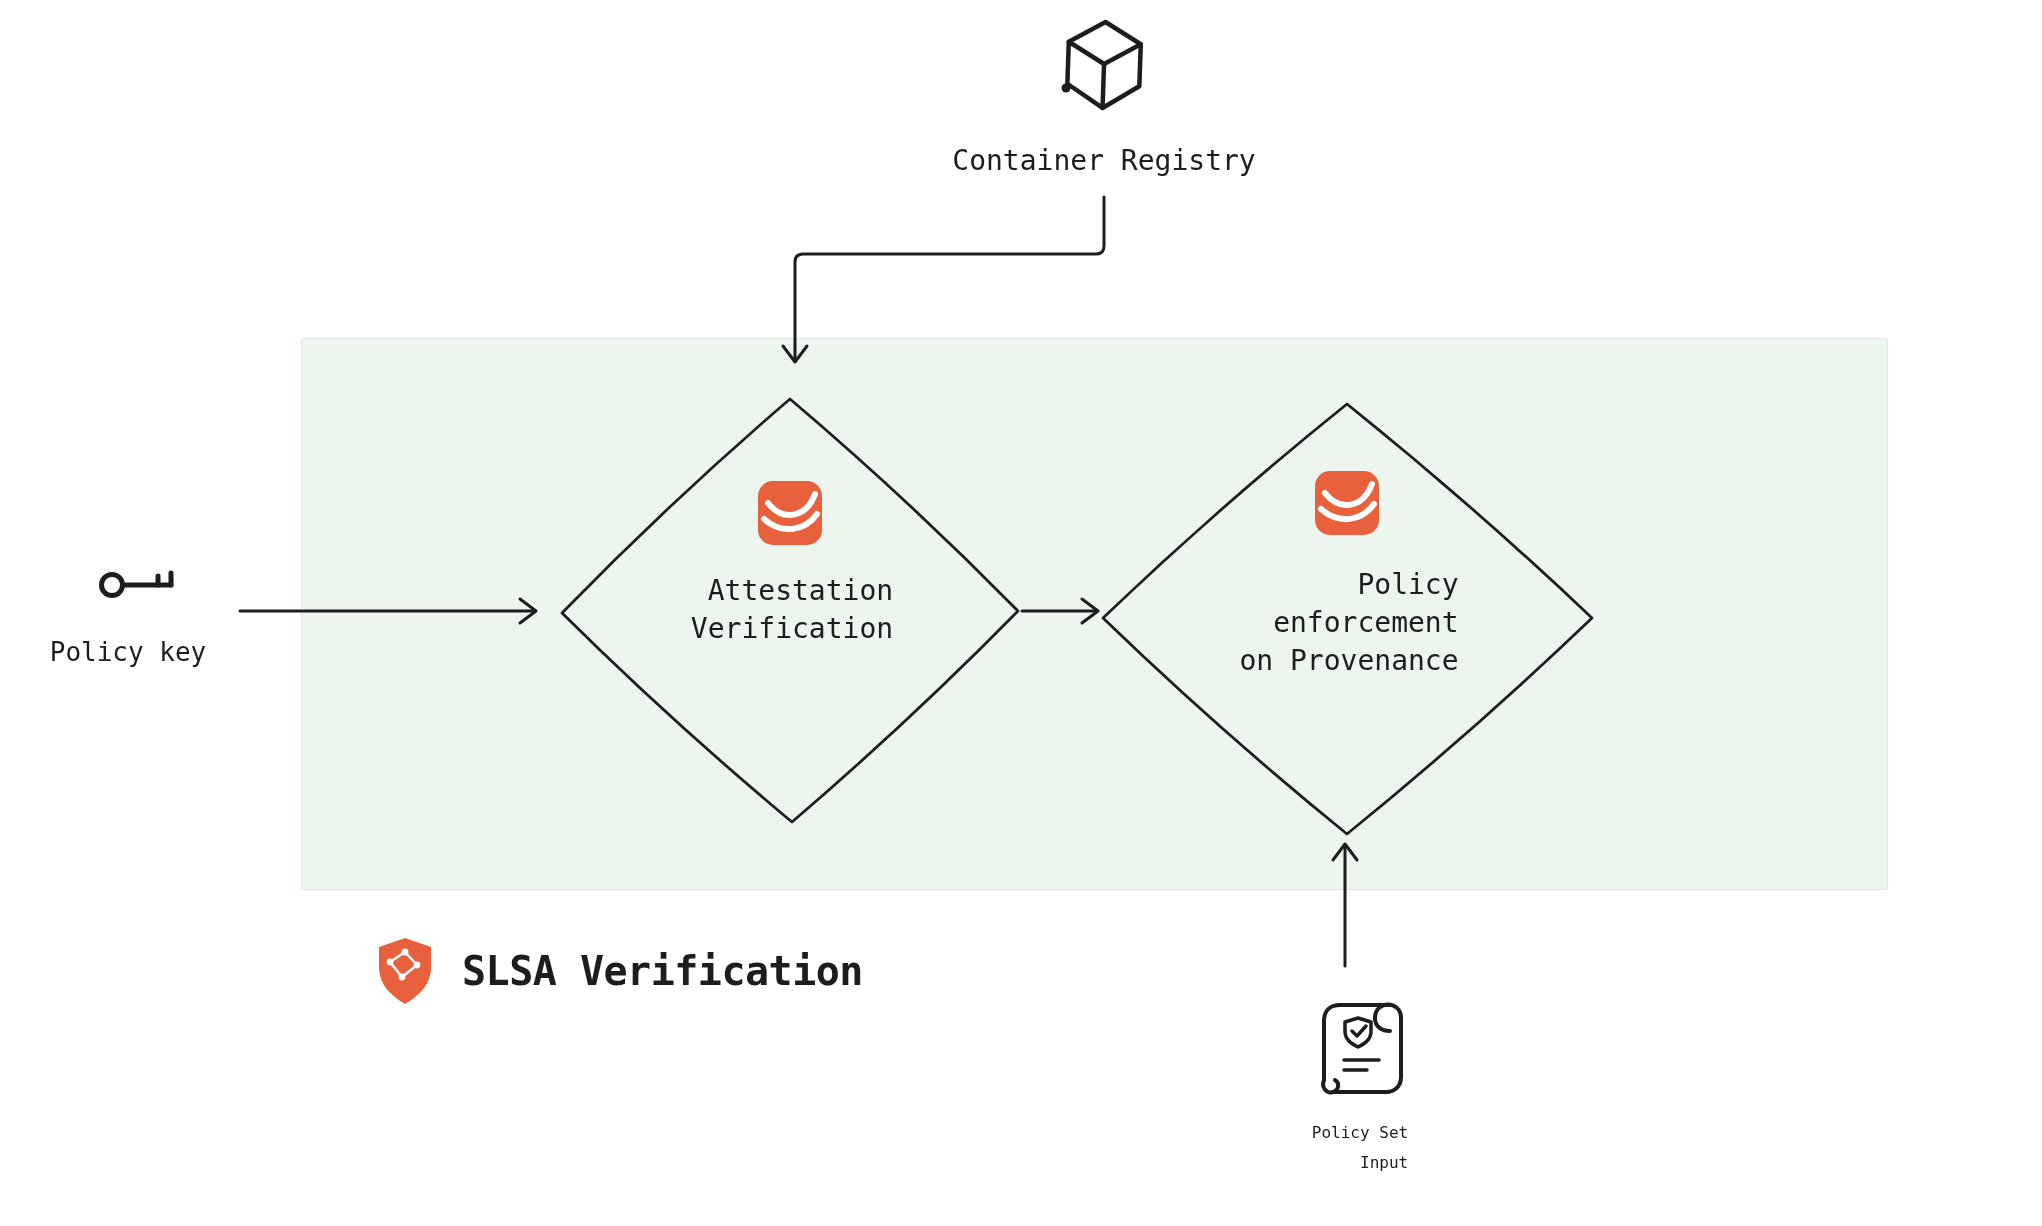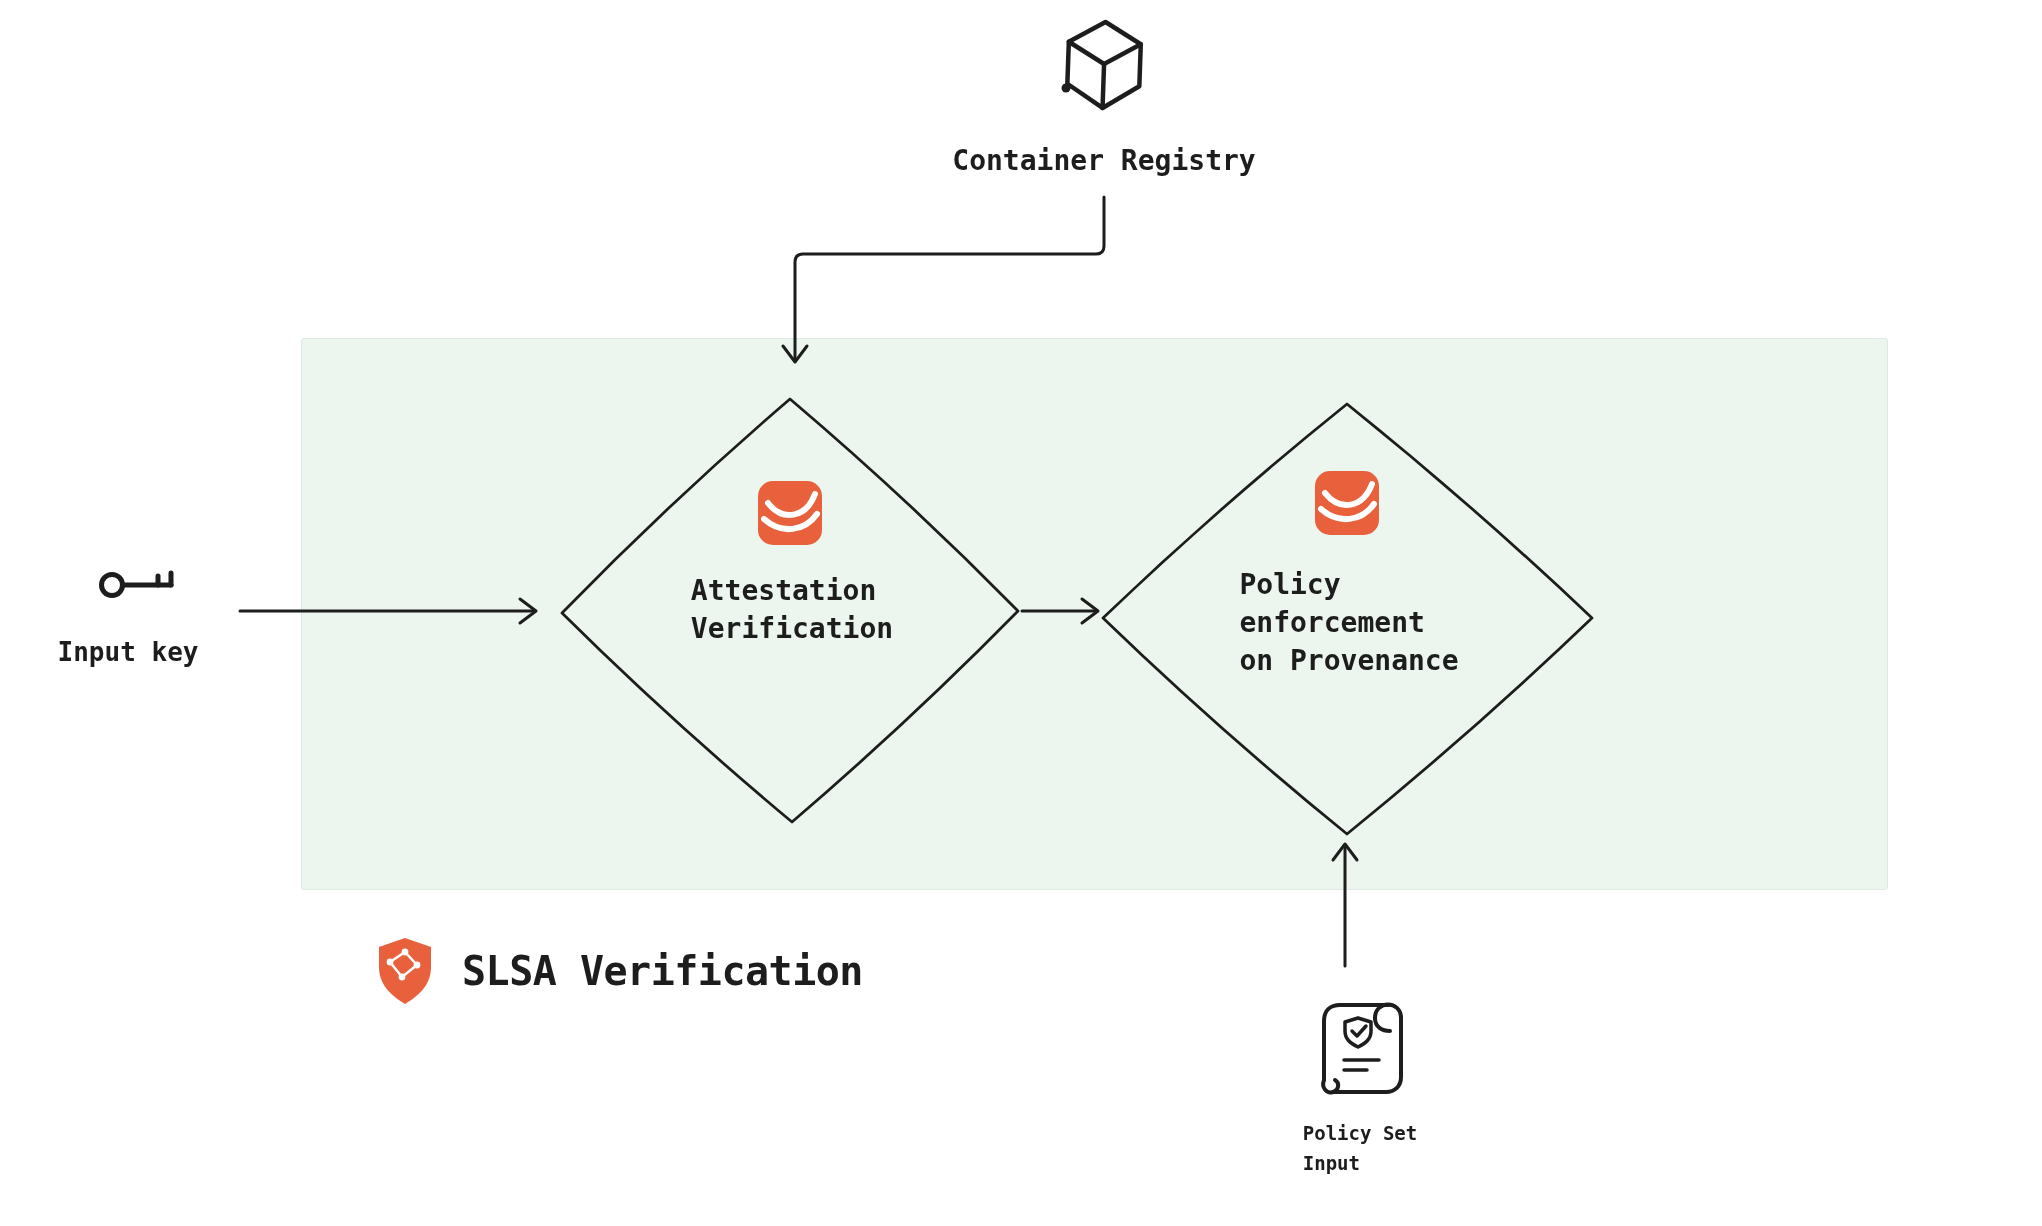--- a/index.html
+++ b/index.html
@@ -24,30 +24,30 @@
     left: 301px; top: 338px;
     width: 1587px; height: 552px;
     background: var(--zone-green, #ecf6ef);
     border: 1.5px solid var(--zone-border, #dcebe1);
     border-radius: 3px;
   }
   .icon { position: absolute; }
   .label {
     position: absolute;
     white-space: pre-line;
-    text-align: left;
+    text-align: right;
     transform: translateX(-50%);
-    font-weight: 700;
+    font-weight: 400;
     color: var(--ink, #1d1d1d);
   }
   .lbl-registry   { left: 1104px; top: 144px;  font-size: 28px; }
   .lbl-attestation{ left: 792px;  top: 572px;  font-size: 28px; line-height: 38px; }
   .lbl-policy     { left: 1349px; top: 566px;  font-size: 28px; line-height: 38px; }
   .lbl-pubkey     { left: 128px;  top: 637px;  font-size: 26px; }
-  .lbl-policyset  { left: 1360px; top: 1118px; font-size: 19px; line-height: 30px; }
+  .lbl-policyset  { left: 1360px; top: 1118px; font-size: 16px; line-height: 30px; }
   .lbl-slsa {
     left: 462px; top: 948px;
     transform: none;
     text-align: center;
     font-size: 40px;
     font-weight: 700;
     letter-spacing: -0.5px;
   }
   .ink-stroke  { stroke: var(--ink, #1d1d1d); fill: none; stroke-linecap: round; stroke-linejoin: round; }
   .ink-fill    { fill: var(--ink, #1d1d1d); }
@@ -157,20 +157,20 @@
 
   <div class="label lbl-registry">Container Registry</div>
 
   <div class="label lbl-policy">Policy
 enforcement
 on Provenance</div>
 
   <div class="label lbl-attestation">Attestation
 Verification</div>
 
-  <div class="label lbl-pubkey">Input key</div>
+  <div class="label lbl-pubkey">Policy key</div>
 
   <div class="label lbl-slsa">SLSA Verification</div>
 
   <div class="label lbl-policyset">Policy Set
 Input</div>
 
 </div>
 
 </body></html>

